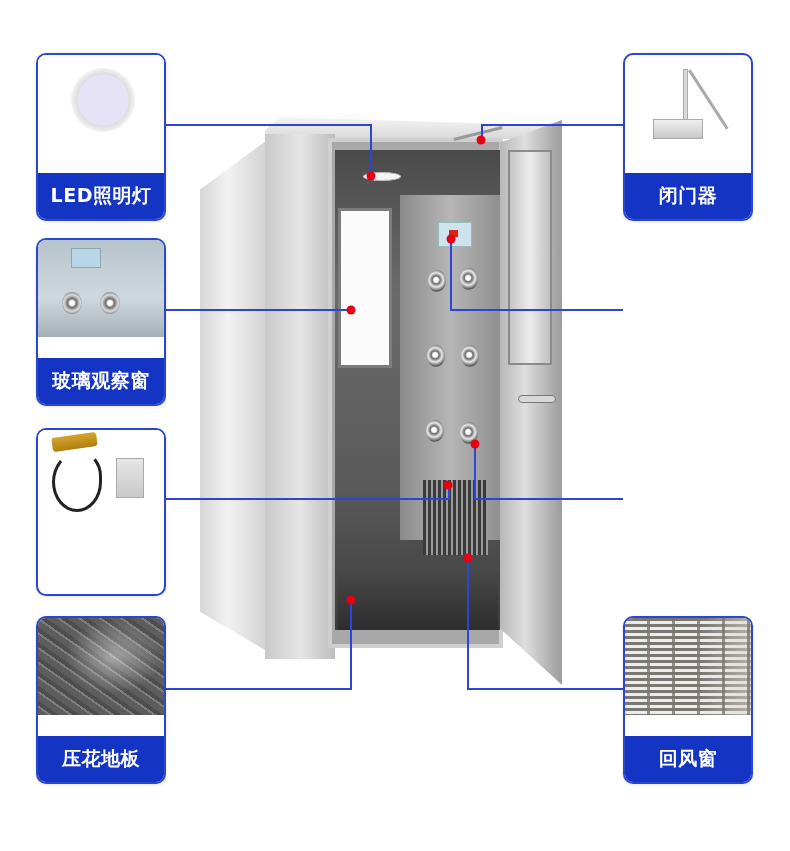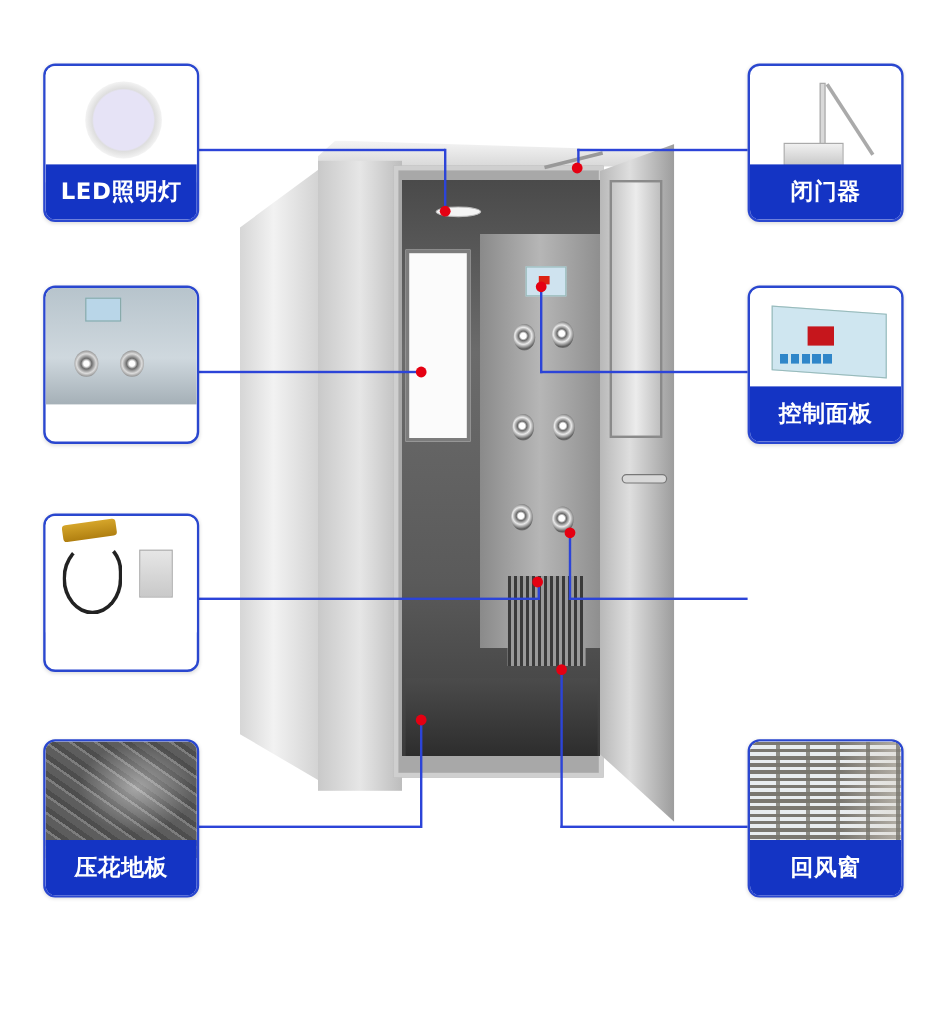--- a/index.html
+++ b/index.html
@@ -3,21 +3,21 @@
 <meta charset="utf-8">
 <style>
   * { box-sizing: border-box; margin: 0; padding: 0; }
   html, body { width: 790px; height: 851px; background: #ffffff; overflow: hidden; }
   body { position: relative; font-family: "DejaVu Sans", "Liberation Sans", sans-serif; }
 
   .stage { position: absolute; left: 0; top: 0; width: 790px; height: 851px; }
 
   
   .card {
-    position: absolute; width: 130px; height: 132px;
+    position: absolute; width: 130px; height: 168px;
     border: 2px solid #2a47cf; border-radius: 10px; overflow: hidden; background: #fff;
     box-shadow: 0 1px 3px rgba(0,0,0,0.12);
   }
   .card .pic { position: absolute; left: 0; top: 0; right: 0; height: 97px; overflow: hidden; }
   .card .band {
     position: absolute; left: 0; right: 0; bottom: 0; height: 46px; background: #1434c4;
     color: #fff; font-weight: bold; font-size: 19px; display: flex; align-items: center; justify-content: center;
     letter-spacing: 0.5px;
   }
 
@@ -168,20 +168,21 @@
       </div>
     <div class="band">LED照明灯</div>
   </div>
 
   <div class="card" style="left:36px;top:238px">
     <div class="pic pic-glass">
         <div class="panel"></div>
         <div class="n1"></div>
         <div class="n2"></div>
       </div>
+    <div class="band">玻璃观察窗</div>
   </div>
 
   <div class="card" style="left:36px;top:428px">
     <div class="pic pic-sensor">
         <div class="tube"></div>
         <div class="cable"></div>
         <div class="refl"></div>
       </div>
   </div>
 
@@ -192,28 +193,20 @@
         <div class="body"></div>
       </div>
     <div class="band">闭门器</div>
   </div>
 
   <div class="card" style="left:36px;top:616px">
     <div class="pic pic-floor"></div>
     <div class="band">压花地板</div>
   </div>
 
-  <div class="card" style="left:623px;top:238px">
-    <div class="pic pic-panel">
-        <div class="board"></div>
-        <div class="led"></div>
-        <div class="btns"></div>
-      </div>
-    <div class="band">控制面板</div>
-  </div>
 
 
   <div class="card" style="left:623px;top:616px">
     <div class="pic pic-vent"></div>
     <div class="band">回风窗</div>
   </div>
 
 </div>
 
 </body></html>

